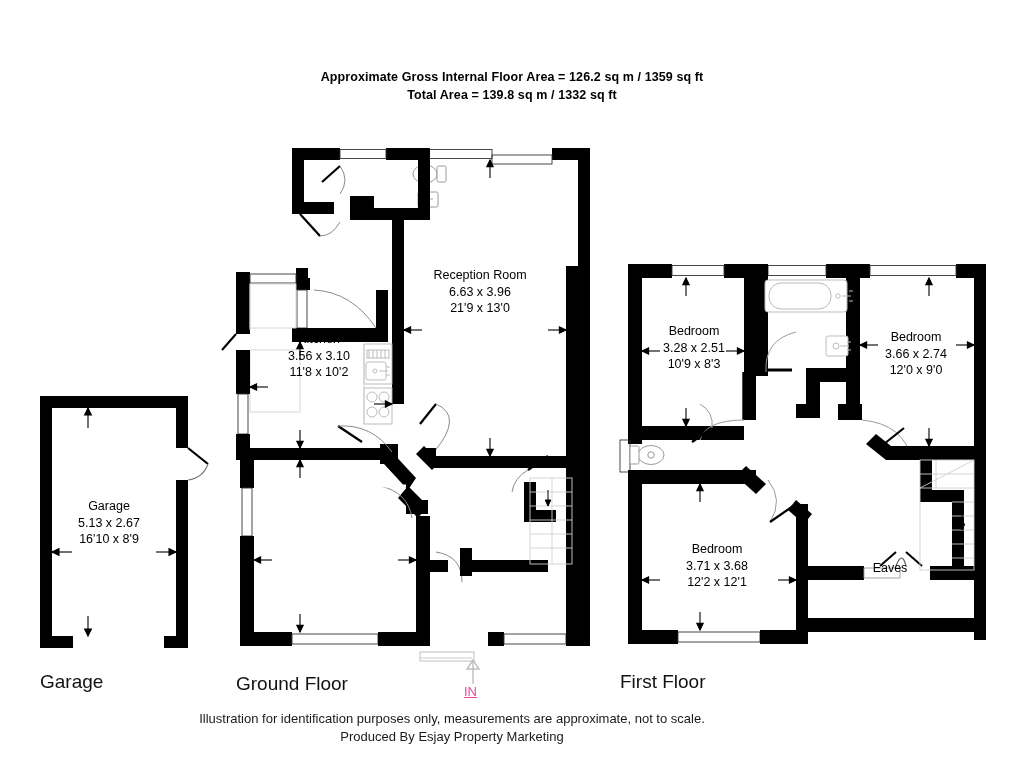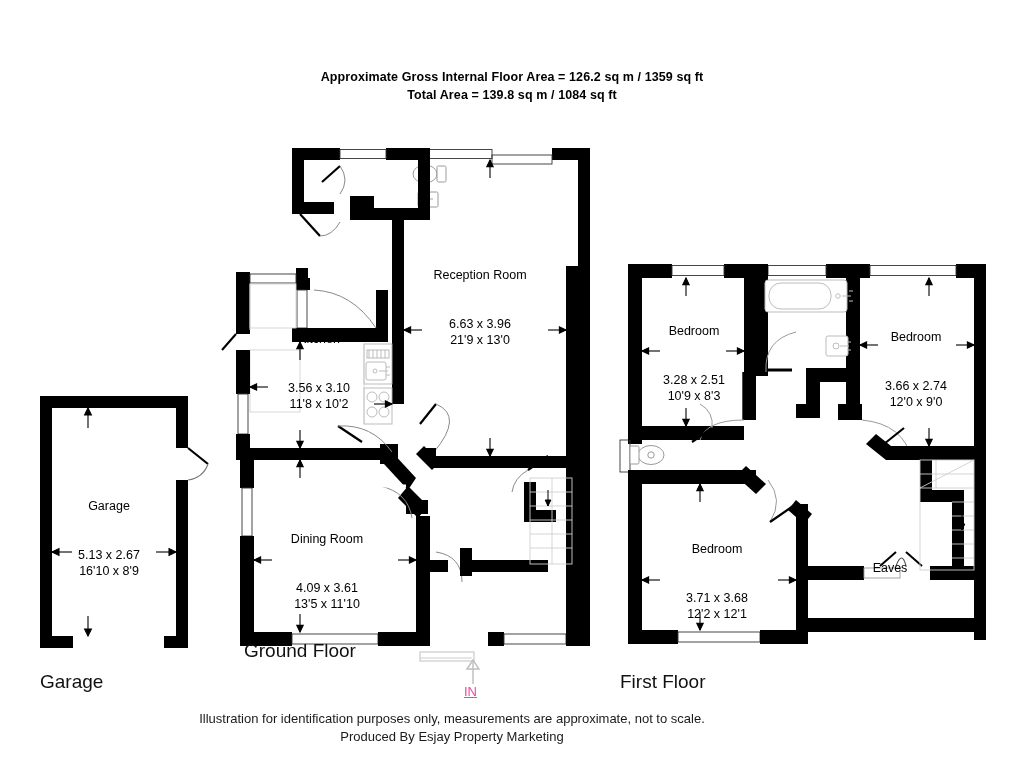--- a/index.html
+++ b/index.html
@@ -25,33 +25,33 @@
     font-size:13px;line-height:19px;color:#1a1a1a;
   }
   .floorlabel{
     position:absolute;font-size:19px;color:#111;white-space:nowrap;
   }
   .roomlabel{
     position:absolute;text-align:center;font-size:12.5px;line-height:16.5px;
     color:#000;white-space:nowrap;
   }
   .roomlabel .nm{display:block;}
-  .roomlabel .m{display:block;margin-top:32px;}
+  .roomlabel .m{display:block;}
   .roomlabel .f{display:block;}
   svg{position:absolute;left:0;top:0;}
   .inlabel{position:absolute;font-size:13px;color:#ec4899;text-decoration:underline;}
 </style>
 </head>
 <body>
 
 <div id="stage">
 
   <div class="hdr">
     <div class="l1">Approximate Gross Internal Floor Area = 126.2 sq m / 1359 sq ft</div>
-    <div>Total Area = 139.8 sq m / 1084 sq ft</div>
+    <div>Total Area = 139.8 sq m / 1332 sq ft</div>
   </div>
 
   <svg width="1024" height="780" viewBox="0 0 1024 780">
 
     <g>
 
       <rect x="40" y="396" width="148" height="12" fill="#000"></rect>
 
       <rect x="40" y="396" width="12" height="252" fill="#000"></rect>
 
@@ -461,25 +461,20 @@
     <span class="m">6.63 x 3.96</span>
     <span class="f">21'9 x 13'0</span>
   </div>
 
   <div class="roomlabel" style="left:271px;top:331px;width:96px;">
     <span class="nm">Kitchen</span>
     <span class="m">3.56 x 3.10</span>
     <span class="f">11'8 x 10'2</span>
   </div>
 
-  <div class="roomlabel" style="left:272px;top:531px;width:110px;">
-    <span class="nm">Dining Room</span>
-    <span class="m">4.09 x 3.61</span>
-    <span class="f">13'5 x 11'10</span>
-  </div>
 
   <div class="roomlabel" style="left:644px;top:323px;width:100px;">
     <span class="nm">Bedroom</span>
     <span class="m">3.28 x 2.51</span>
     <span class="f">10'9 x 8'3</span>
   </div>
 
   <div class="roomlabel" style="left:866px;top:329px;width:100px;">
     <span class="nm">Bedroom</span>
     <span class="m">3.66 x 2.74</span>
@@ -490,20 +485,20 @@
     <span class="nm">Bedroom</span>
     <span class="m">3.71 x 3.68</span>
     <span class="f">12'2 x 12'1</span>
   </div>
 
   <div class="roomlabel" style="left:840px;top:560px;width:100px;">
     <span class="nm">Eaves</span>
   </div>
 
   <div class="floorlabel" style="left:40px;top:671px;">Garage</div>
-  <div class="floorlabel" style="left:236px;top:640px;margin-left:8px;">Ground Floor</div>
+  <div class="floorlabel" style="left:236px;top:673px;">Ground Floor</div>
   <div class="floorlabel" style="left:620px;top:671px;">First Floor</div>
   <div class="inlabel" style="left:464px;top:684px;">IN</div>
 
   <div class="ftr" style="top:709px;">Illustration for identification purposes only, measurements are approximate, not to scale.</div>
   <div class="ftr" style="top:727px;">Produced By Esjay Property Marketing</div>
 
 </div>
 
 </body></html>

